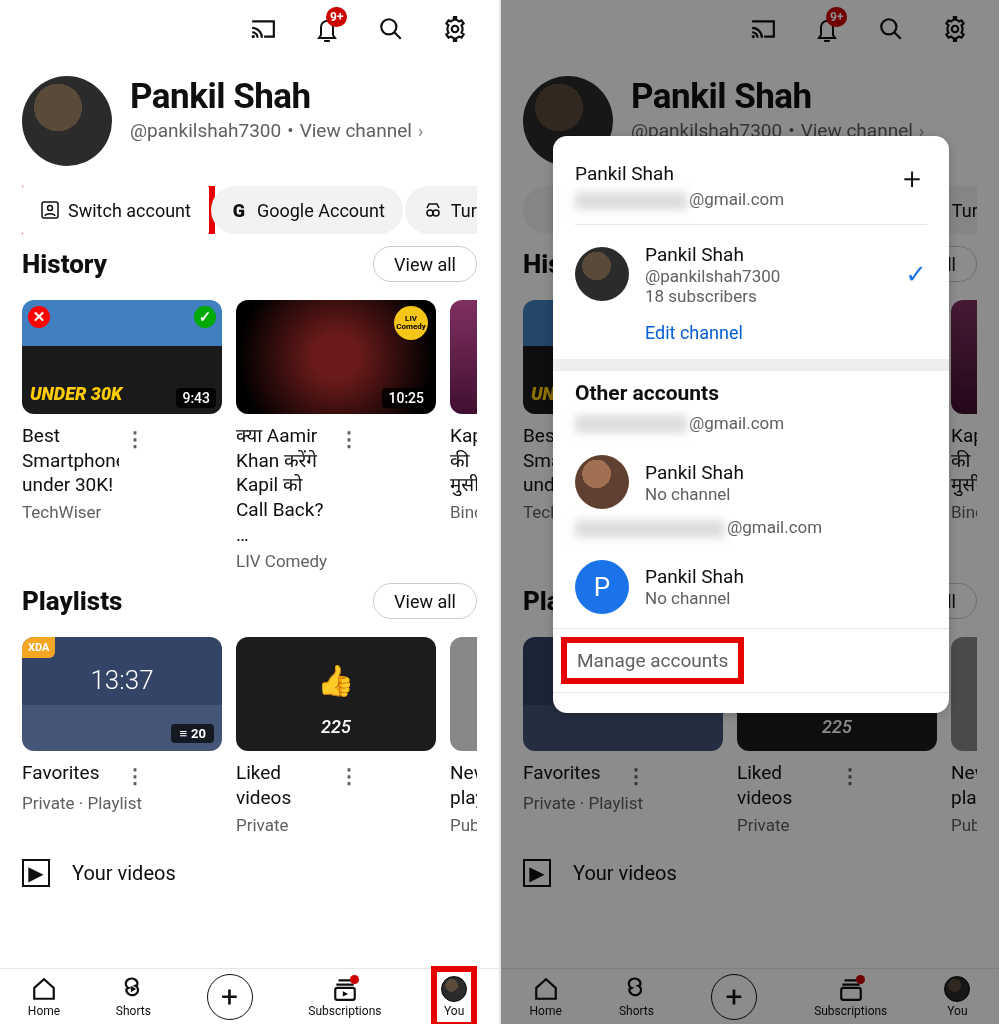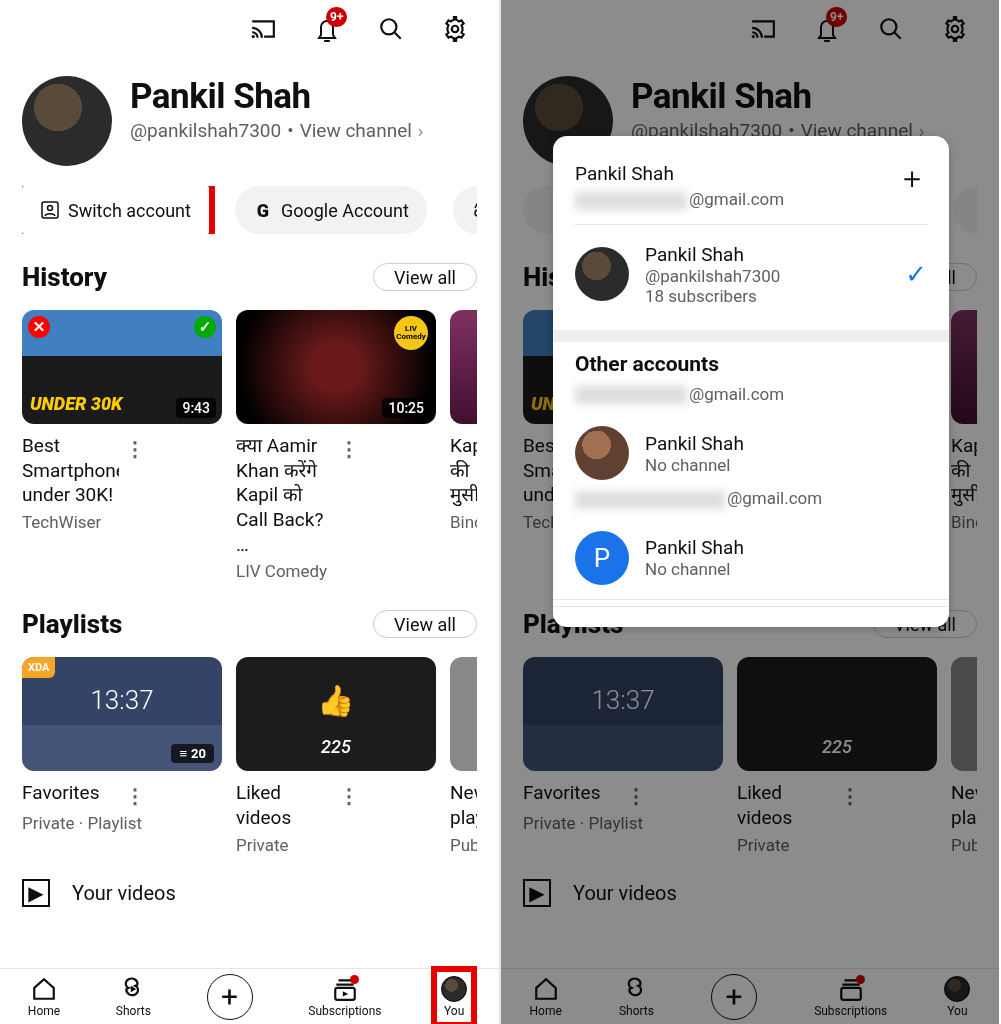--- a/index.html
+++ b/index.html
@@ -24,27 +24,27 @@
   .badge { position:absolute; top:-8px; left:13px; min-width:20px; height:20px; border-radius:10px; background:#cc0000; color:#fff; font-size:12px; font-weight:bold; display:flex; align-items:center; justify-content:center; padding:0 4px; }
 
   
   .profile { display:flex; gap:18px; margin-top:18px; margin-bottom:20px; }
   .avatar { width:90px; height:90px; border-radius:50%; background:radial-gradient(circle at 40% 35%, #5a4a3a 0 30%, #2b2b2b 30% 100%); flex-shrink:0; }
   .name { font-size:35px; font-weight:700; letter-spacing:-0.5px; }
   .handle-row { color:#606060; font-size:19px; margin-top:2px; display:flex; align-items:center; gap:6px;}
   .handle-row .chev { color:#909090; }
 
   
-  .chips { display:flex; gap:26px; overflow:hidden; margin-top:6px; }
+  .chips { display:flex; gap:2px; overflow:hidden; margin-top:6px; }
   .chip { height:48px; border-radius:30px; background:#f2f2f2; display:inline-flex; align-items:center; gap:8px; padding:0 18px; font-size:18px; white-space:nowrap; flex-shrink:0; }
   .chip .ci { width:20px; height:20px; display:flex; align-items:center; justify-content:center;}
   .chip.highlight { outline:6px solid #e60000; border-radius:2px; background:#fff;}
-  .row-head { display:flex; align-items:center; justify-content:space-between; margin-top:28px;}
+  .row-head { display:flex; align-items:center; justify-content:space-between; margin-top:12px;}
   .row-head h2 { margin:0; font-size:26px; font-weight:800;}
-  .viewall { height:28px; border-radius:22px; border:1px solid #ccc; display:flex; align-items:center; padding:0 20px; font-size:18px;}
+  .viewall { height:36px; border-radius:22px; border:1px solid #ccc; display:flex; align-items:center; padding:0 20px; font-size:18px;}
 
   
   .cards { display:flex; gap:14px; margin-top:18px; overflow:hidden;}
   .card { width:200px; flex-shrink:0; }
   .thumb { width:200px; height:114px; border-radius:12px; background:#333; position:relative; overflow:hidden; display:flex; align-items:center; justify-content:center; color:#fff; font-weight:700;}
   .thumb .dur { position:absolute; right:6px; bottom:6px; background:rgba(0,0,0,0.82); color:#fff; font-size:14px; padding:2px 6px; border-radius:4px; font-weight:500;}
   .thumb .x { position:absolute; left:6px; top:6px; width:22px;height:22px;border-radius:50%;background:#f00;color:#fff;display:flex;align-items:center;justify-content:center;font-size:15px;}
   .thumb .chk { position:absolute; right:6px; top:6px; width:22px;height:22px;border-radius:50%;background:#0a0;color:#fff;display:flex;align-items:center;justify-content:center;font-size:15px;}
   .thumb.th1 { background:linear-gradient(180deg,#4080c0 0 40%,#1a1a1a 40% 100%); }
   .thumb.th1::after{ content:"UNDER 30K"; position:absolute; bottom:10px;left:8px; color:#ffcc00;font-style:italic; font-weight:900; font-size:18px;}
@@ -485,34 +485,36 @@
     <div class="divider"></div>
     <div class="mrow">
       <div class="mav"></div>
       <div>
         <div class="mname">Pankil Shah</div>
         <div class="msub">@pankilshah7300</div>
         <div class="msub">18 subscribers</div>
       </div>
       <span class="check">✓</span>
     </div>
+    <div class="medit">Edit channel</div>
     <div class="mdiv2"></div>
     <div class="mother">Other accounts</div>
     <div class="memail"><span class="blur"></span><span>@gmail.com</span></div>
     <div class="mrow">
       <div class="mav br"></div>
       <div>
           <div class="mname">Pankil Shah</div>
           <div class="msub">No channel</div>
         </div>
     </div>
     <div class="memail"><span class="blur" style="width:150px"></span><span>@gmail.com</span></div>
     <div class="mrow">
       <div class="mav p">P</div>
       <div>
           <div class="mname">Pankil Shah</div>
           <div class="msub">No channel</div>
         </div>
     </div>
     <hr class="thin">
+    <span class="mmanage highlight">Manage accounts</span>
     <hr class="thin">
   </div>
 </div>
 
 </body></html>

